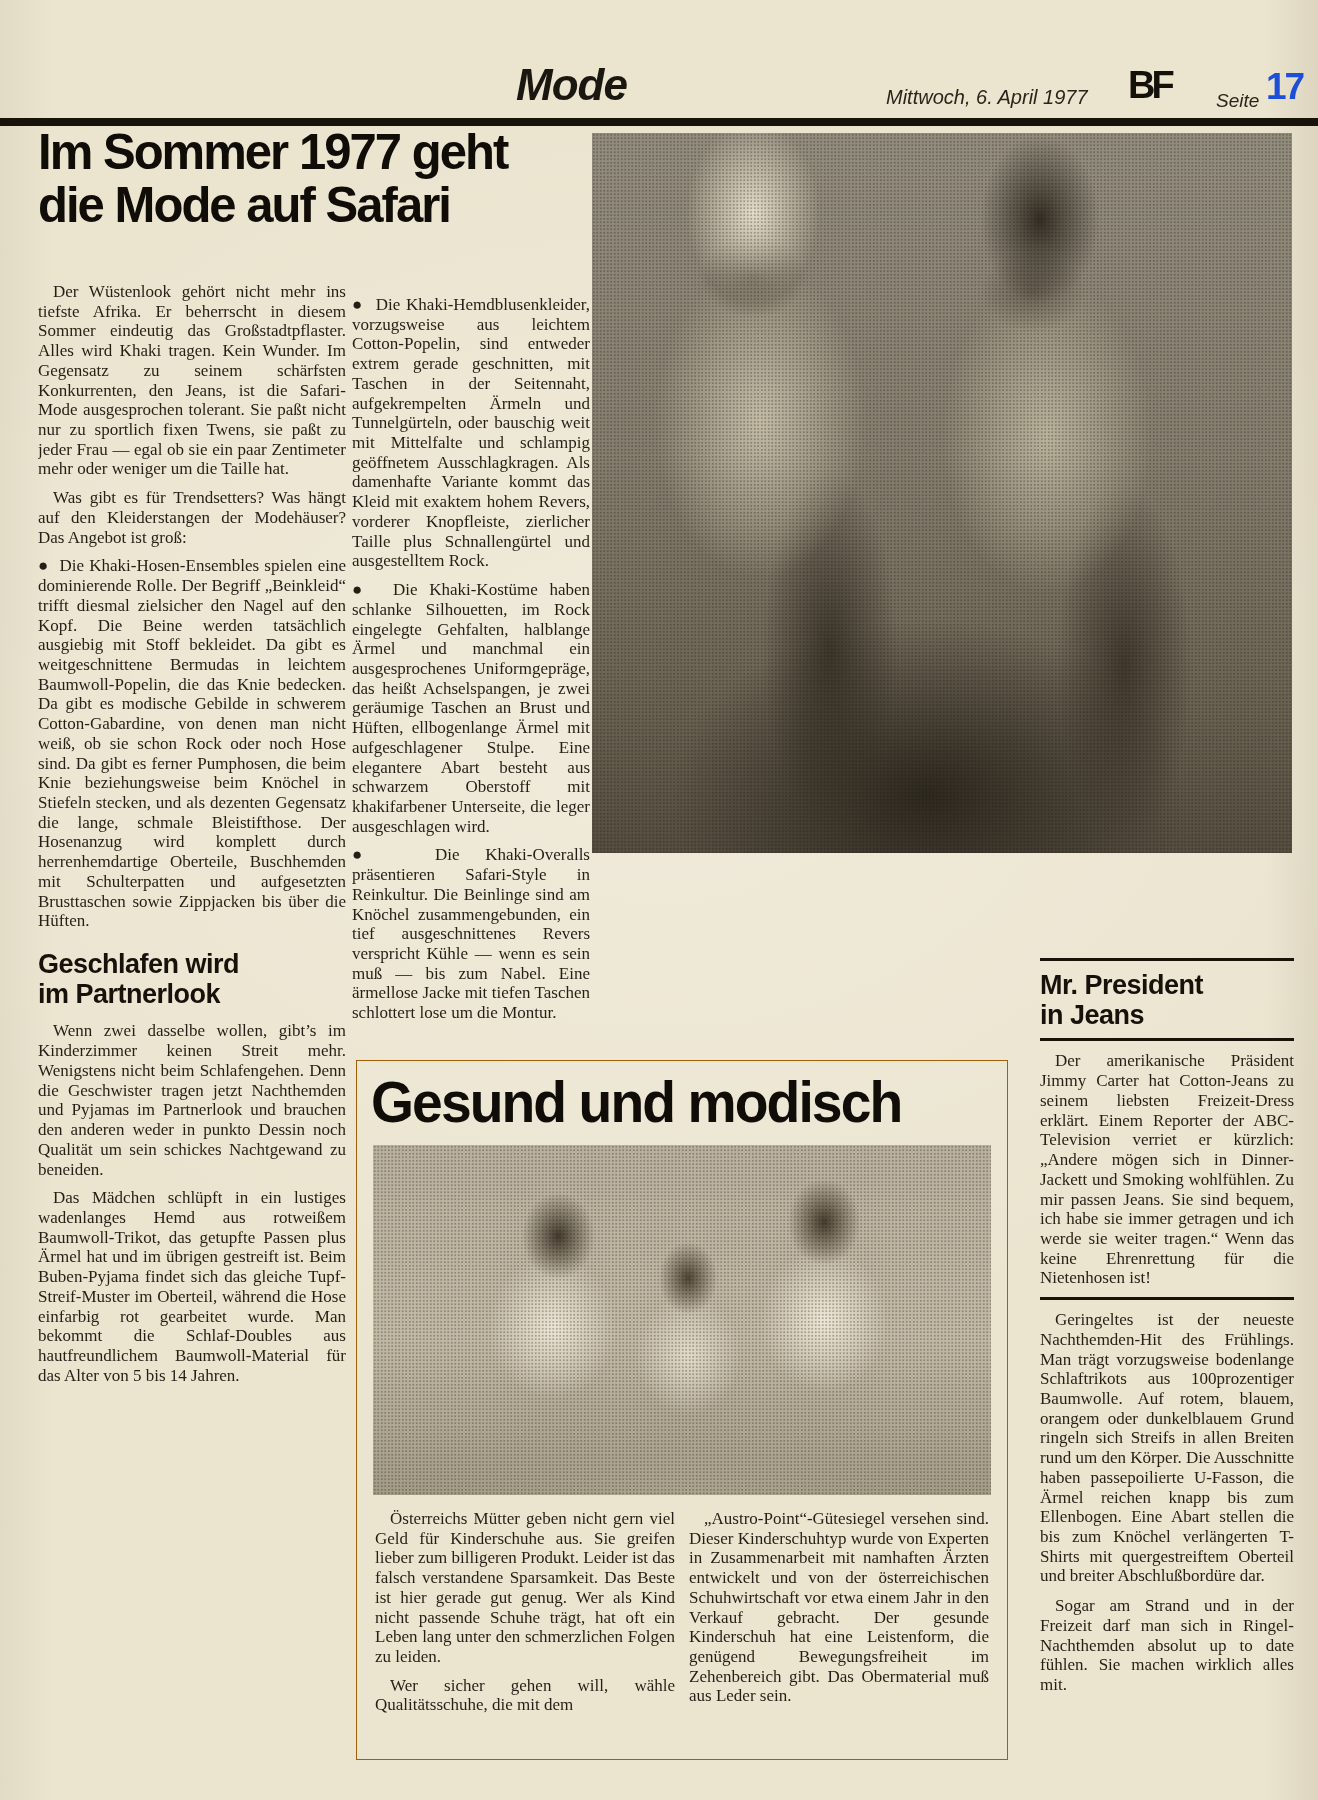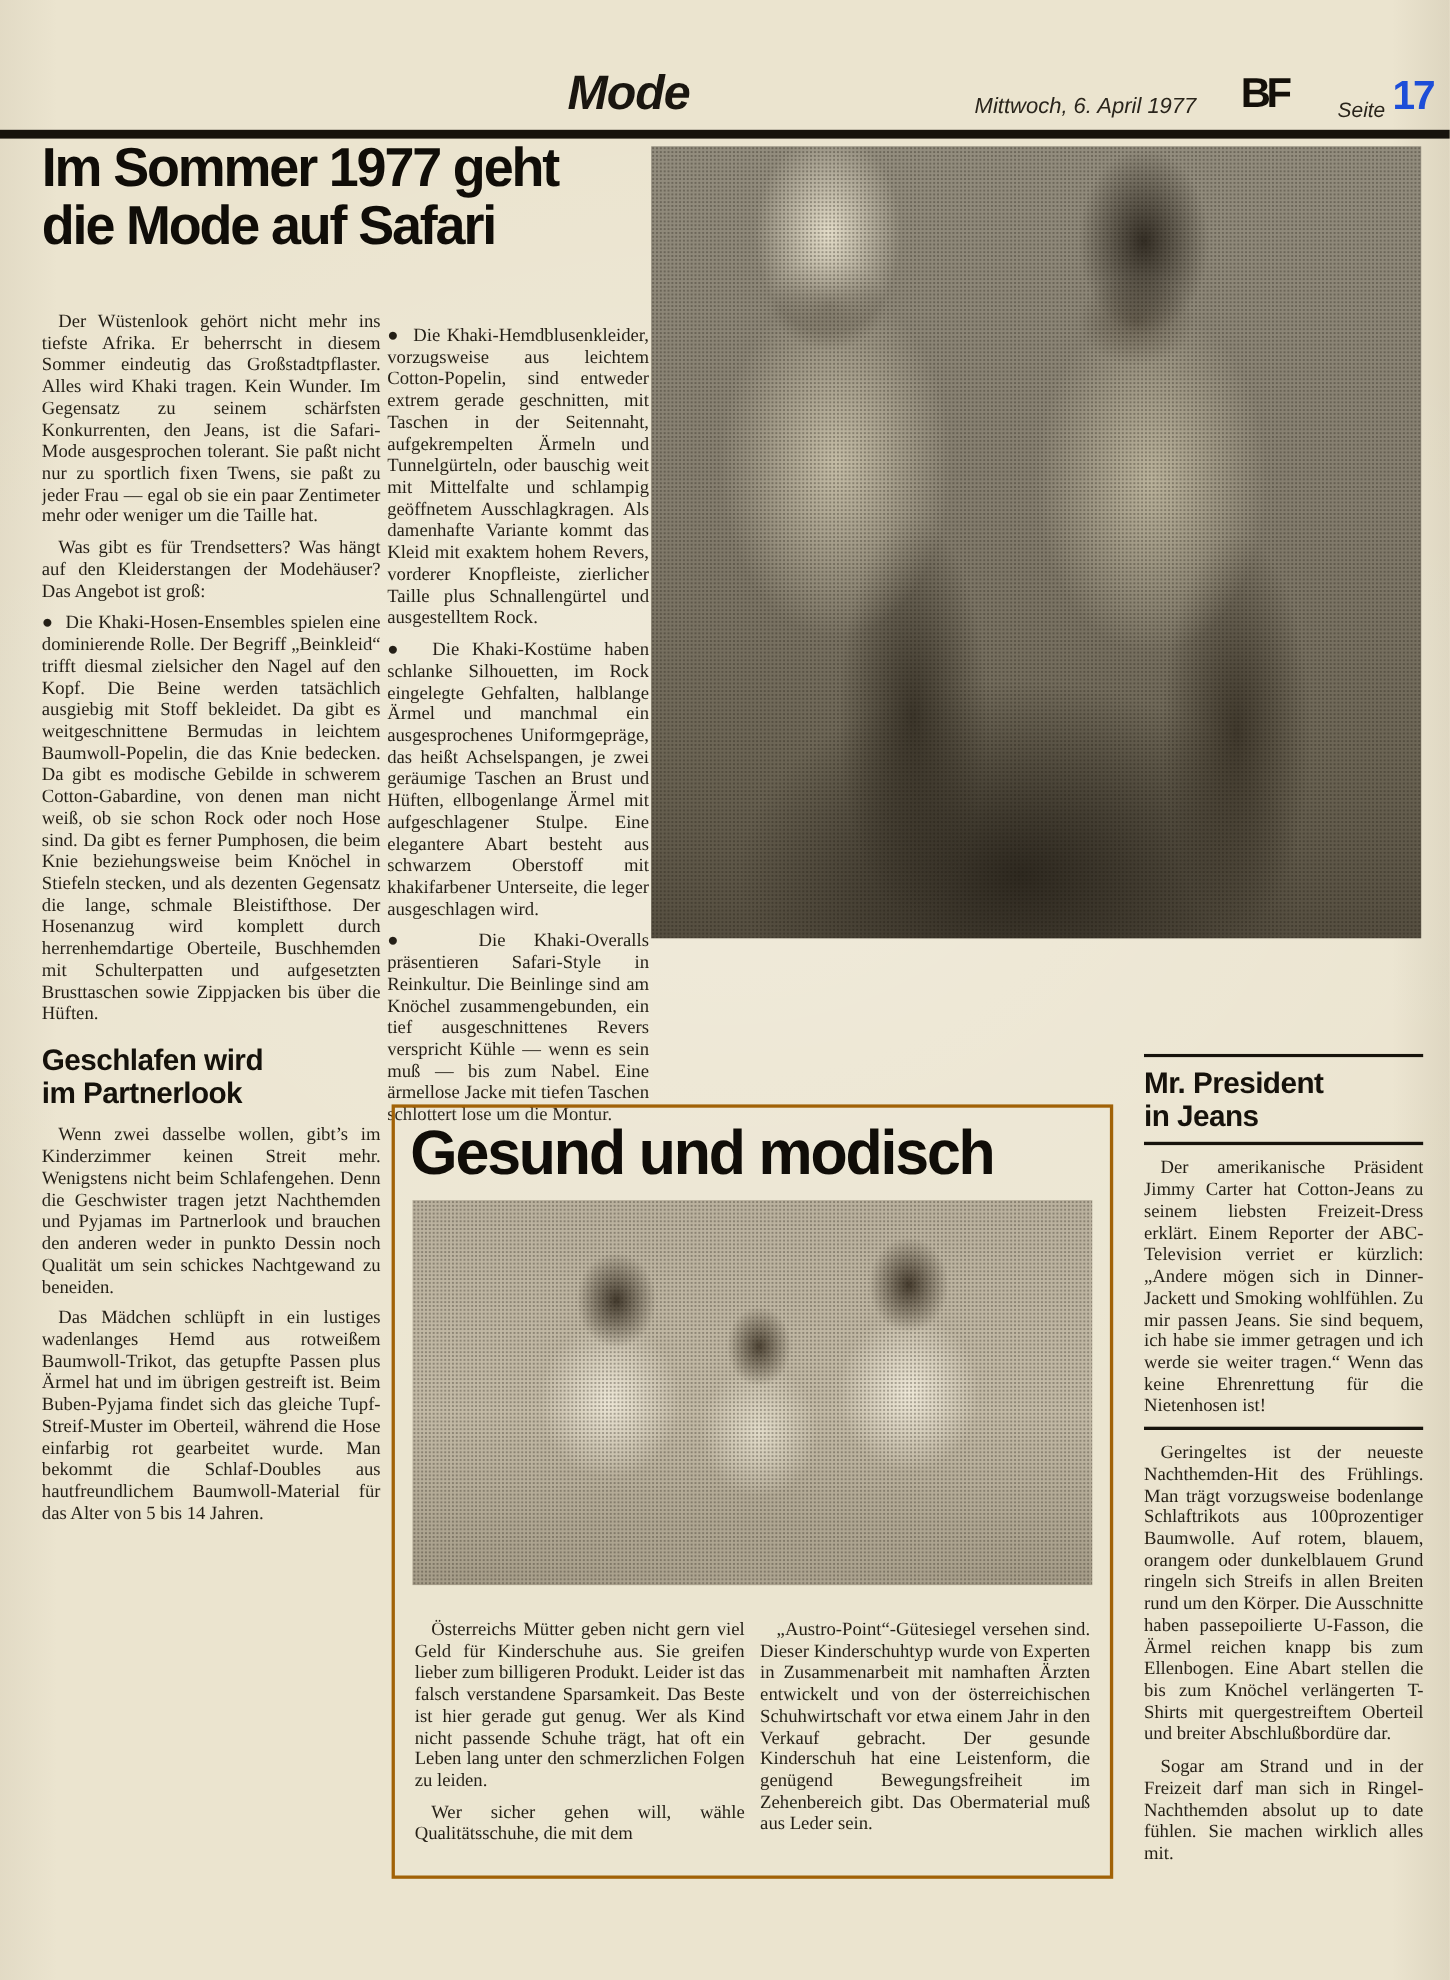--- a/index.html
+++ b/index.html
@@ -101,30 +101,30 @@
 
   .subhead{
     font-family:"Liberation Sans", sans-serif;font-weight:bold;
     font-size:27px;line-height:1.12;letter-spacing:-.5px;color:#16120b;
     margin:18px 0 12px 0;
   }
   .subhead span{display:block;}
 
   
   .gesund-box{
-    left:356px;top:1004px;width:650px;height:698px;
-    border:3px solid #a16207;background:rgba(255,255,255,.04);
+    left:356px;top:1060px;width:650px;height:698px;
+    border:1px solid #a16207;background:rgba(255,255,255,.04);
   }
   .gesund-headline{
     margin:8px 14px 0 14px;
     font-family:"Liberation Sans", sans-serif;font-weight:bold;
     font-size:57px;letter-spacing:-2px;color:#100d08;white-space:nowrap;
     transform:scaleX(.97);transform-origin:left;
   }
-  .gesund-cols{display:flex;gap:14px;padding:14px 18px 0 18px;margin-top:16px;}
+  .gesund-cols{display:flex;gap:14px;padding:14px 18px 0 18px;}
   .gesund-cols .gcol{flex:1;height:252px;overflow:hidden;}
 
   
   .col3{left:1040px;top:958px;width:254px;height:835px;overflow:hidden;}
   .thin-rule{height:3px;background:#17130c;margin:0;}
   .col3 .subhead{margin:9px 0 8px 0;}
   .col3 p{margin:10px 0 9px 0;}
   .mt-gap{margin-top:24px;}
 </style>
 </head>

